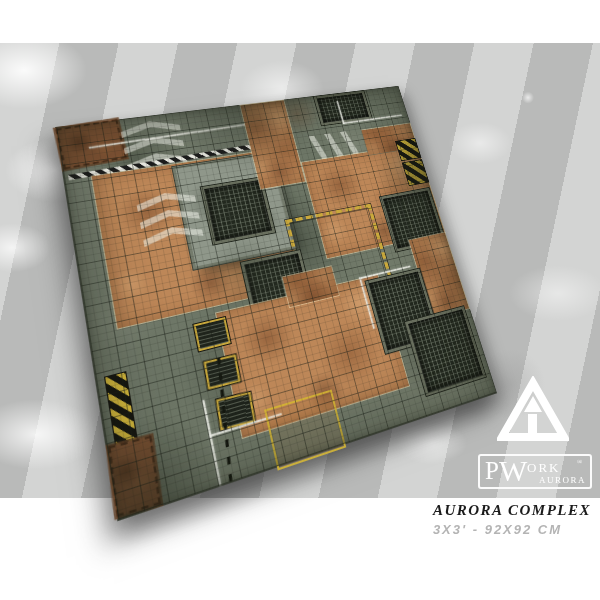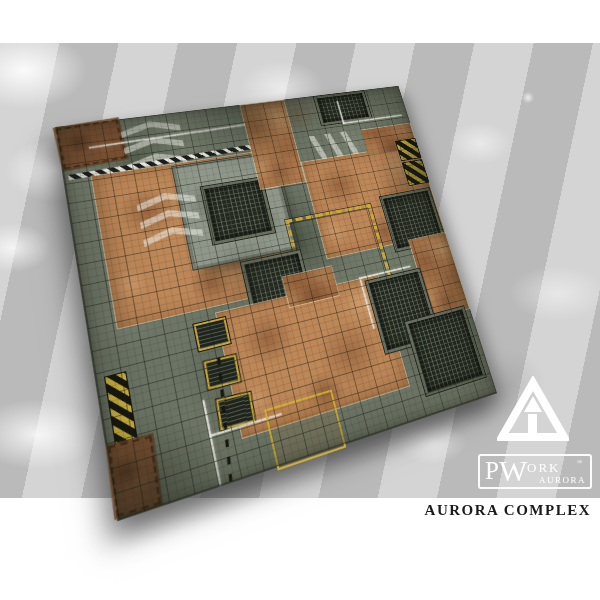--- a/index.html
+++ b/index.html
@@ -89,21 +89,21 @@
   
   .logo-triangle{left:497px;top:376px;position:absolute;}
   .logo-box{position:absolute;left:478px;top:454px;width:110px;height:31px;
     border:2px solid #fbfbfb;border-radius:3px;color:#fff;font-family:"Liberation Serif",serif;}
   .logo-box span{position:absolute;line-height:1;}
   .lg-p{left:5px;top:2px;font-size:25px;}
   .lg-w{left:19px;top:0px;font-size:30px;}
   .lg-ork{left:47px;top:5px;font-size:13px;letter-spacing:2px;}
   .lg-reg{left:97px;top:3px;font-size:7px;}
   .lg-argames{right:4px;bottom:2px;font-size:9px;letter-spacing:1.5px;}
-  .caption{position:absolute;right:9px;top:502px;text-align:left;}
+  .caption{position:absolute;right:9px;top:502px;text-align:left;font-style:italic;}
   .caption-title{font-family:"Liberation Serif",serif;font-size:15px;font-weight:600;
     letter-spacing:1.5px;color:#1b1b1b;}
   .caption-size{margin-top:3px;font-size:13px;font-weight:bold;letter-spacing:2px;
     color:#b4b4b4;text-transform:uppercase;transform:scaleY(1.05);}
 </style>
 </head>
 <body>
 
 <div class="stage">
 
@@ -180,15 +180,16 @@
   <div class="logo-box">
     <span class="lg-p">P</span>
     <span class="lg-w">W</span>
     <span class="lg-ork">ORK</span>
     <span class="lg-reg">®</span>
     <span class="lg-argames">AURORA</span>
   </div>
 
   <div class="caption">
     <div class="caption-title">AURORA COMPLEX</div>
+    <div class="caption-size">3x3' - 92x92 cm</div>
   </div>
 
 </div>
 
 </body></html>

